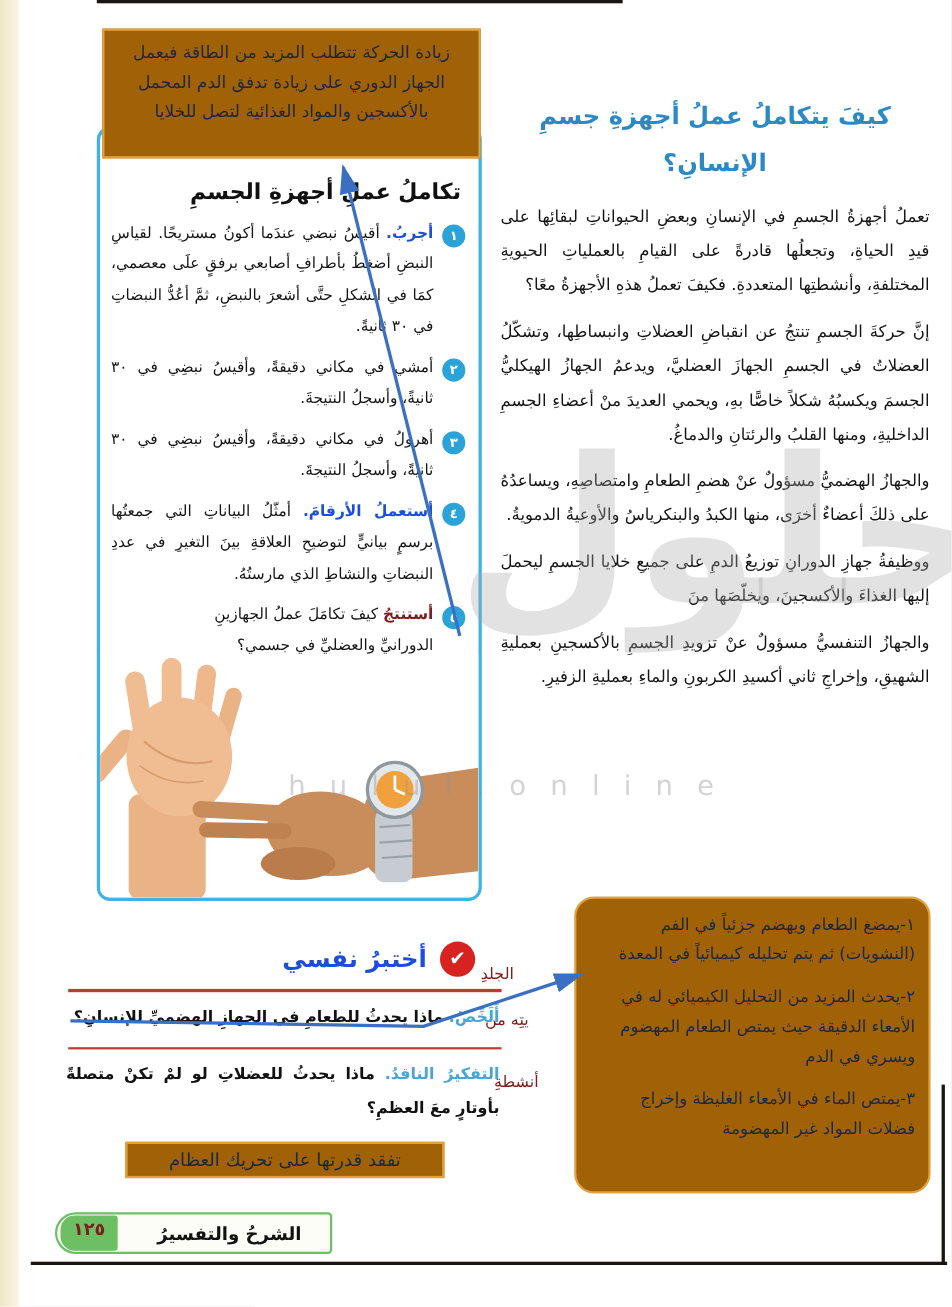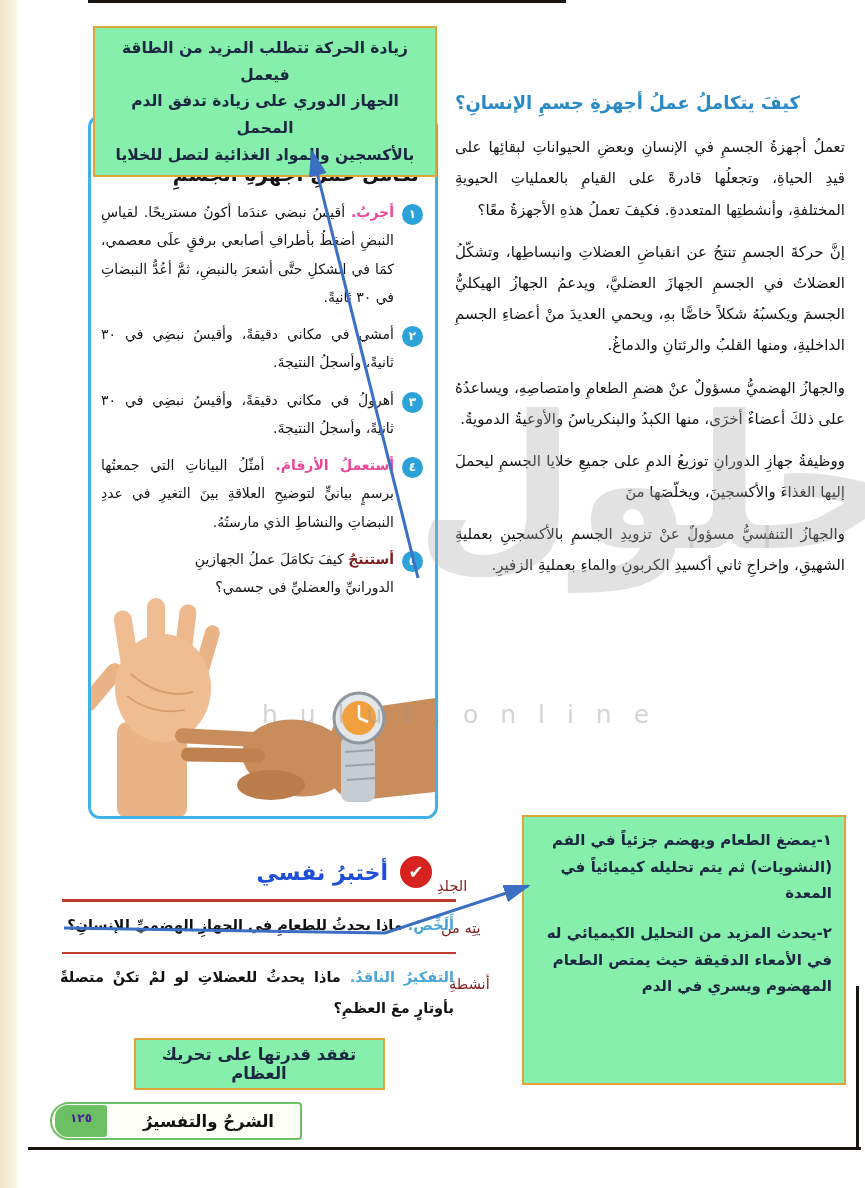--- a/index.html
+++ b/index.html
@@ -11,59 +11,59 @@
   .top-rule{position:absolute;left:88px;top:0;width:478px;height:3px;background:#191510;z-index:1;}
   .bottom-rule{position:absolute;left:28px;top:1147px;width:833px;height:3px;background:#191510;z-index:1;}
   .right-rule{position:absolute;left:856px;top:986px;width:3px;height:164px;background:#191510;z-index:1;}
   
   .wm-brand{position:absolute;left:415px;top:392px;font-size:185px;font-weight:bold;line-height:1;
             color:rgba(168,168,168,0.33);z-index:4;pointer-events:none;}
   .wm-domain{position:absolute;left:262px;top:700px;font-size:25px;letter-spacing:7px;direction:ltr;
              color:rgba(150,150,150,0.42);z-index:4;pointer-events:none;text-align:center;}
   
   .right-col{position:absolute;left:455px;top:86px;width:390px;z-index:2;}
-  .headline{color:#2b8ac6;font-size:18px;font-weight:bold;line-height:1.9;margin:0 0 12px;text-align:left;}
+  .headline{color:#2b8ac6;font-size:22px;font-weight:bold;line-height:1.9;margin:0 0 12px;text-align:center;}
   .body-p{margin:0 0 11px;font-size:15px;line-height:2.08;text-align:justify;color:#141414;}
   .frag{position:absolute;font-size:14.5px;color:#7f1d1d;z-index:2;}
   .f0{left:437px;top:878px;} .f1{left:441px;top:920px;} .f2{left:449px;top:976px;}
   
-  .note{background:#86efac;border:2px solid #e2a33c;box-sizing:border-box;font-weight:bold;color:#1b2740;}
+  .note{background:#a16207;border:2px solid #e2a33c;box-sizing:border-box;font-weight:normal;color:#1b2740;}
   .top-note{position:absolute;left:93px;top:26px;width:344px;min-height:118px;z-index:6;
             padding:7px 8px;text-align:center;font-size:15.5px;line-height:1.72;}
   .right-note{position:absolute;left:522px;top:815px;width:324px;height:270px;z-index:5;
-              padding:10px 12px;text-align:right;font-size:15px;line-height:1.78;}
+              padding:10px 12px;text-align:right;font-size:15px;line-height:1.78;border-radius:18px;}
   .right-note p{margin:0 0 13px;}
   
   .activity-box{position:absolute;left:88px;top:115px;width:350px;height:704px;background:#fff;
                 border:3.5px solid #41b2e5;border-radius:12px;z-index:2;box-sizing:border-box;overflow:hidden;}
   .activity-title{font-size:20px;font-weight:bold;color:#111;text-align:right;margin:44px 16px 12px;}
   .steps-wrap{position:relative;z-index:3;}
   .step{display:flex;gap:8px;margin:0 12px 9px 10px;}
   .step .num{flex:0 0 auto;width:21px;height:21px;border-radius:50%;background:#2ba3d8;color:#fff;
              font-size:12px;font-weight:bold;text-align:center;line-height:21px;margin-top:6px;}
   .step p{margin:0;font-size:14px;line-height:2.02;text-align:justify;color:#141414;}
   .lead{font-weight:bold;} .lead:empty{display:none;}
-  .lead-red{color:#ec4899;} .lead-blue{color:#7f1d1d;}
+  .lead-red{color:#1d4ed8;} .lead-blue{color:#7f1d1d;}
   .step5 p{max-width:222px;text-align:right;}
   .photo{position:absolute;left:0;right:0;bottom:0;height:222px;z-index:1;background:#fff;}
   
   .quiz{position:absolute;left:60px;top:856px;width:398px;z-index:3;}
   .quiz-head{display:flex;align-items:center;gap:12px;margin:0 26px 0 0;}
   .check{width:32px;height:32px;border-radius:50%;background:#d7231f;color:#fff;font-size:18px;
          text-align:center;line-height:32px;font-weight:bold;}
   .quiz-title{font-size:22px;font-weight:bold;color:#1d4ed8;}
   .redline{height:2.5px;background:#bf3a31;margin:11px 2px 8px 2px;}
   .q{margin:2px 4px 4px 0;font-size:14.5px;font-weight:bold;line-height:2.15;text-align:justify;color:#111;}
   .qlead{color:#49a5d8;font-weight:bold;}
-  .answer-note{margin:13px auto 0;width:251px;text-align:center;font-size:16.5px;padding:5px 4px;}
+  .answer-note{margin:13px auto 0;width:290px;text-align:center;font-size:16.5px;padding:5px 4px;}
   
   .footer{position:absolute;left:50px;top:1102px;width:252px;height:38px;display:flex;direction:ltr;
           align-items:center;border:2.5px solid #6cbf63;border-radius:20px 4px 4px 20px;background:#fdfdf7;
           padding:3px;z-index:2;box-sizing:border-box;}
-  .page-num{background:#6cbf63;color:#4c1d95;font-weight:bold;font-size:12px;border-radius:13px 3px 3px 13px;
+  .page-num{background:#6cbf63;color:#7f1d1d;font-weight:bold;font-size:16px;border-radius:13px 3px 3px 13px;
             width:52px;height:32px;line-height:26px;text-align:center;}
   .footer-label{flex:1;text-align:center;font-weight:bold;font-size:16.5px;color:#111;direction:rtl;padding-left:13px;}
   
   .arrows{position:absolute;left:0;top:0;z-index:10;pointer-events:none;}
 </style>
 </head>
 <body>
 
 <div class="page">
 
@@ -145,20 +145,21 @@
 
   <div class="note top-note">
     <div>زيادة الحركة تتطلب المزيد من الطاقة فيعمل</div>
     <div>الجهاز الدوري على زيادة تدفق الدم المحمل</div>
     <div>بالأكسجين والمواد الغذائية لتصل للخلايا</div>
   </div>
 
   <div class="note right-note">
     <p>١-يمضغ الطعام ويهضم جزئياً في الفم (النشويات) ثم يتم تحليله كيميائياً في المعدة</p>
     <p>٢-يحدث المزيد من التحليل الكيميائي له في الأمعاء الدقيقة حيث يمتص الطعام المهضوم ويسري في الدم</p>
+    <p>٣-يمتص الماء في الأمعاء الغليظة وإخراج فضلات المواد غير المهضومة</p>
   </div>
 
   <div class="quiz">
     <div class="quiz-head">
       <span class="check">✔</span>
       <span class="quiz-title">أختبرُ نفسي</span>
     </div>
     <div class="redline"></div>
     <p class="q">
       <b class="qlead">أَلَخِّصُ.</b>

